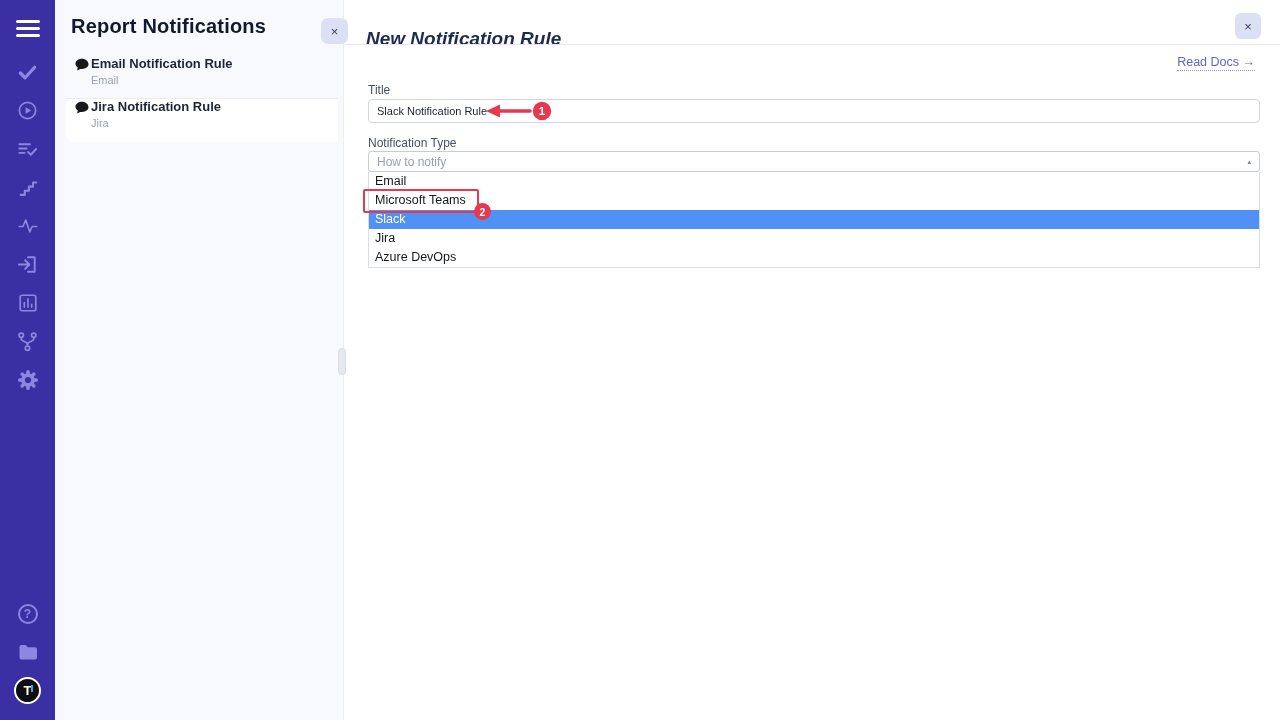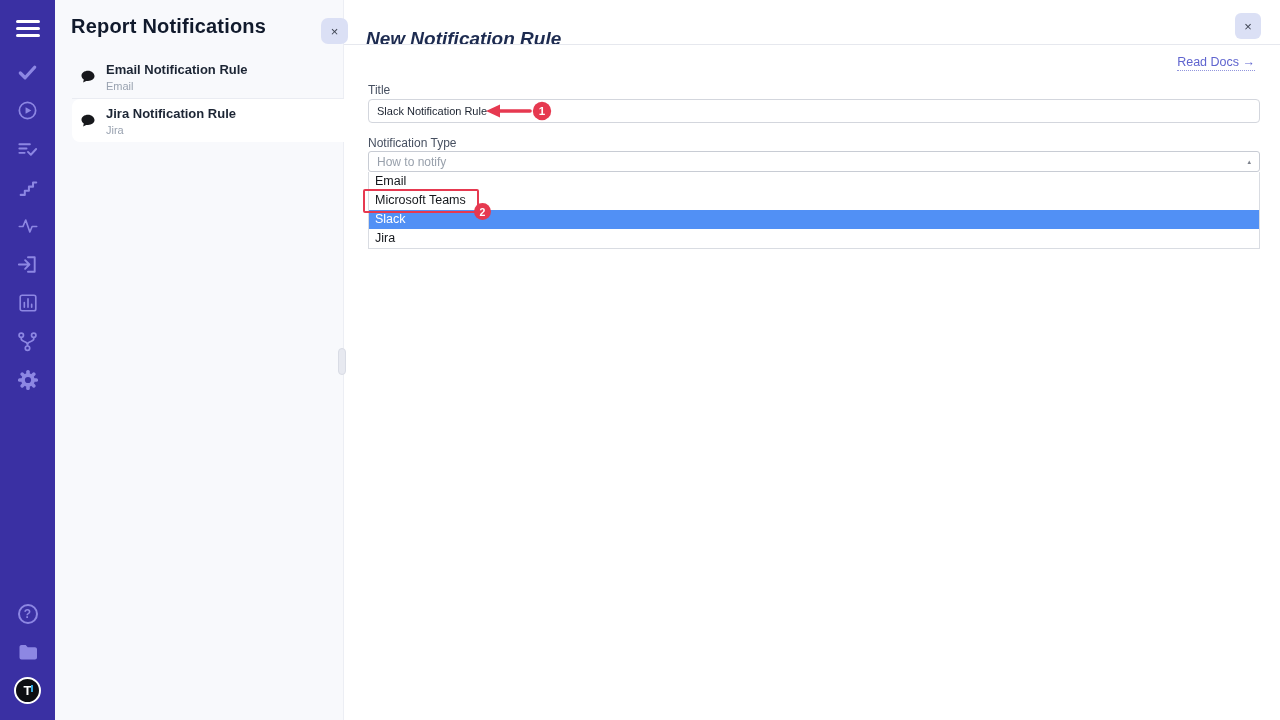--- a/index.html
+++ b/index.html
@@ -37,22 +37,22 @@
   .panel-title {
     position: absolute; left: 16px; top: 15px; font-size: 20px; font-weight: bold;
     color: #111a2c; letter-spacing: .2px; white-space: nowrap;
   }
   .icon-btn {
     border: none; background: #dbe0f5; color: #3e4452; cursor: pointer;
     font-size: 13px; line-height: 1; display: flex; align-items: center; justify-content: center;
   }
   .panel-close { position: absolute; left: 266px; top: 18px; width: 27px; height: 26px; border-radius: 7px; z-index: 30; }
   .rule-item {
-    position: absolute; left: 17px; width: 272px; height: 43px;
-    display: flex; align-items: center; gap: 9px; padding-left: 7px; cursor: pointer;
+    position: absolute; left: 11px; width: 272px; height: 43px;
+    display: flex; align-items: flex-start; padding-left: 7px; cursor: pointer;
   }
   .rule-item.first { top: 56px; border-bottom: 1px solid #eaecf2; }
   .rule-item.second { top: 99px; background: #ffffff; border-radius: 8px 0 0 8px; }
   .rule-texts { display: flex; flex-direction: column; gap: 3px; }
   .rule-title { font-size: 13px; font-weight: bold; color: #1c2534; }
   .rule-sub { font-size: 11px; color: #99a2b0; }
   .resize-handle {
     position: absolute; left: 283px; top: 348px; width: 8px; height: 27px;
     background: #e7e9f0; border: 1px solid #d9dce5; border-radius: 4px; cursor: col-resize; z-index: 30;
   }
@@ -239,17 +239,18 @@
   <div class="select-box">
     <span class="select-placeholder">How to notify</span>
     <span class="select-caret">▴</span>
   </div>
 
   <div class="options-list">
     <div class="option">Email</div>
     <div class="option">Microsoft Teams</div>
     <div class="option highlighted">Slack</div>
     <div class="option">Jira</div>
+    <div class="option">Azure DevOps</div>
   </div>
 
   <div class="annotation-box-2"></div>
   <div class="annotation-badge-2">2</div>
 </main>
 
 </body></html>

